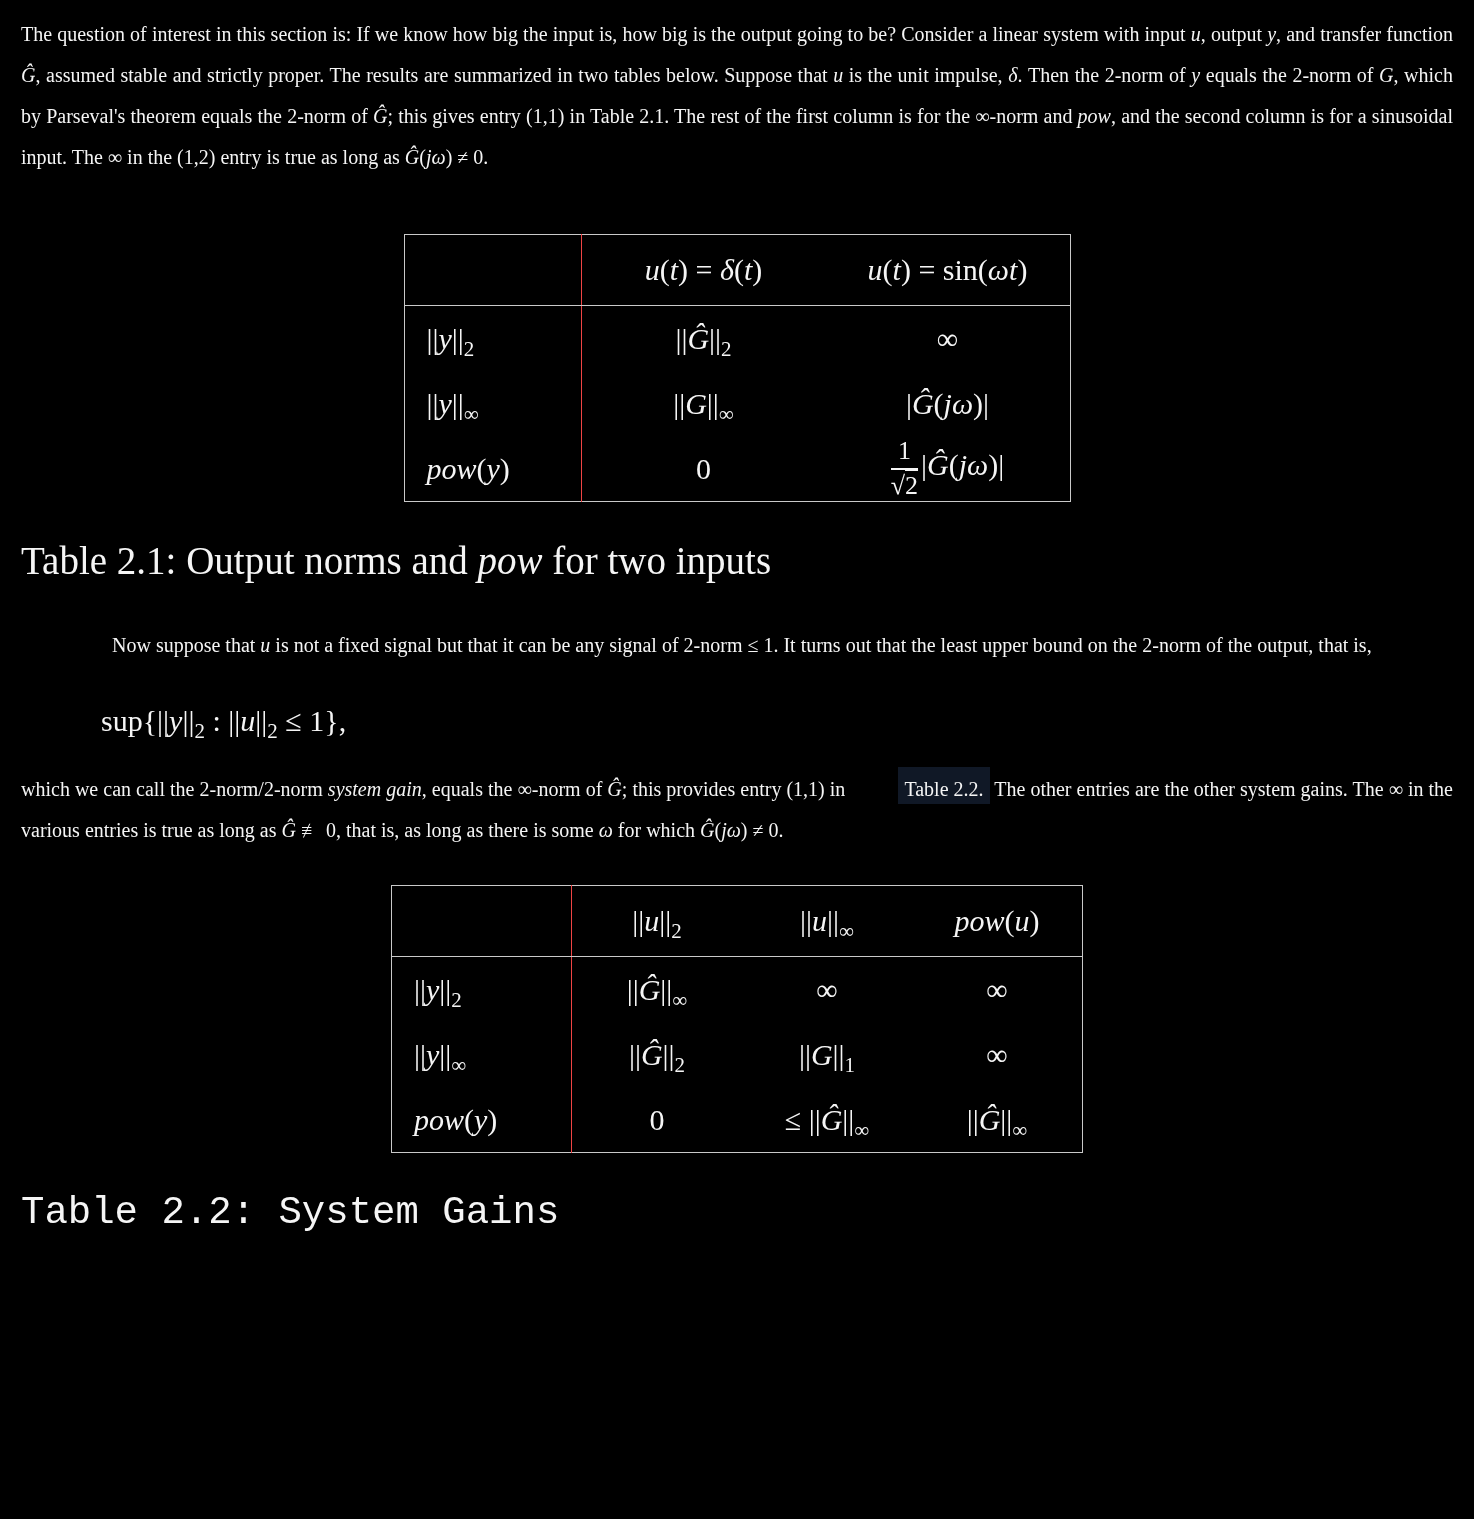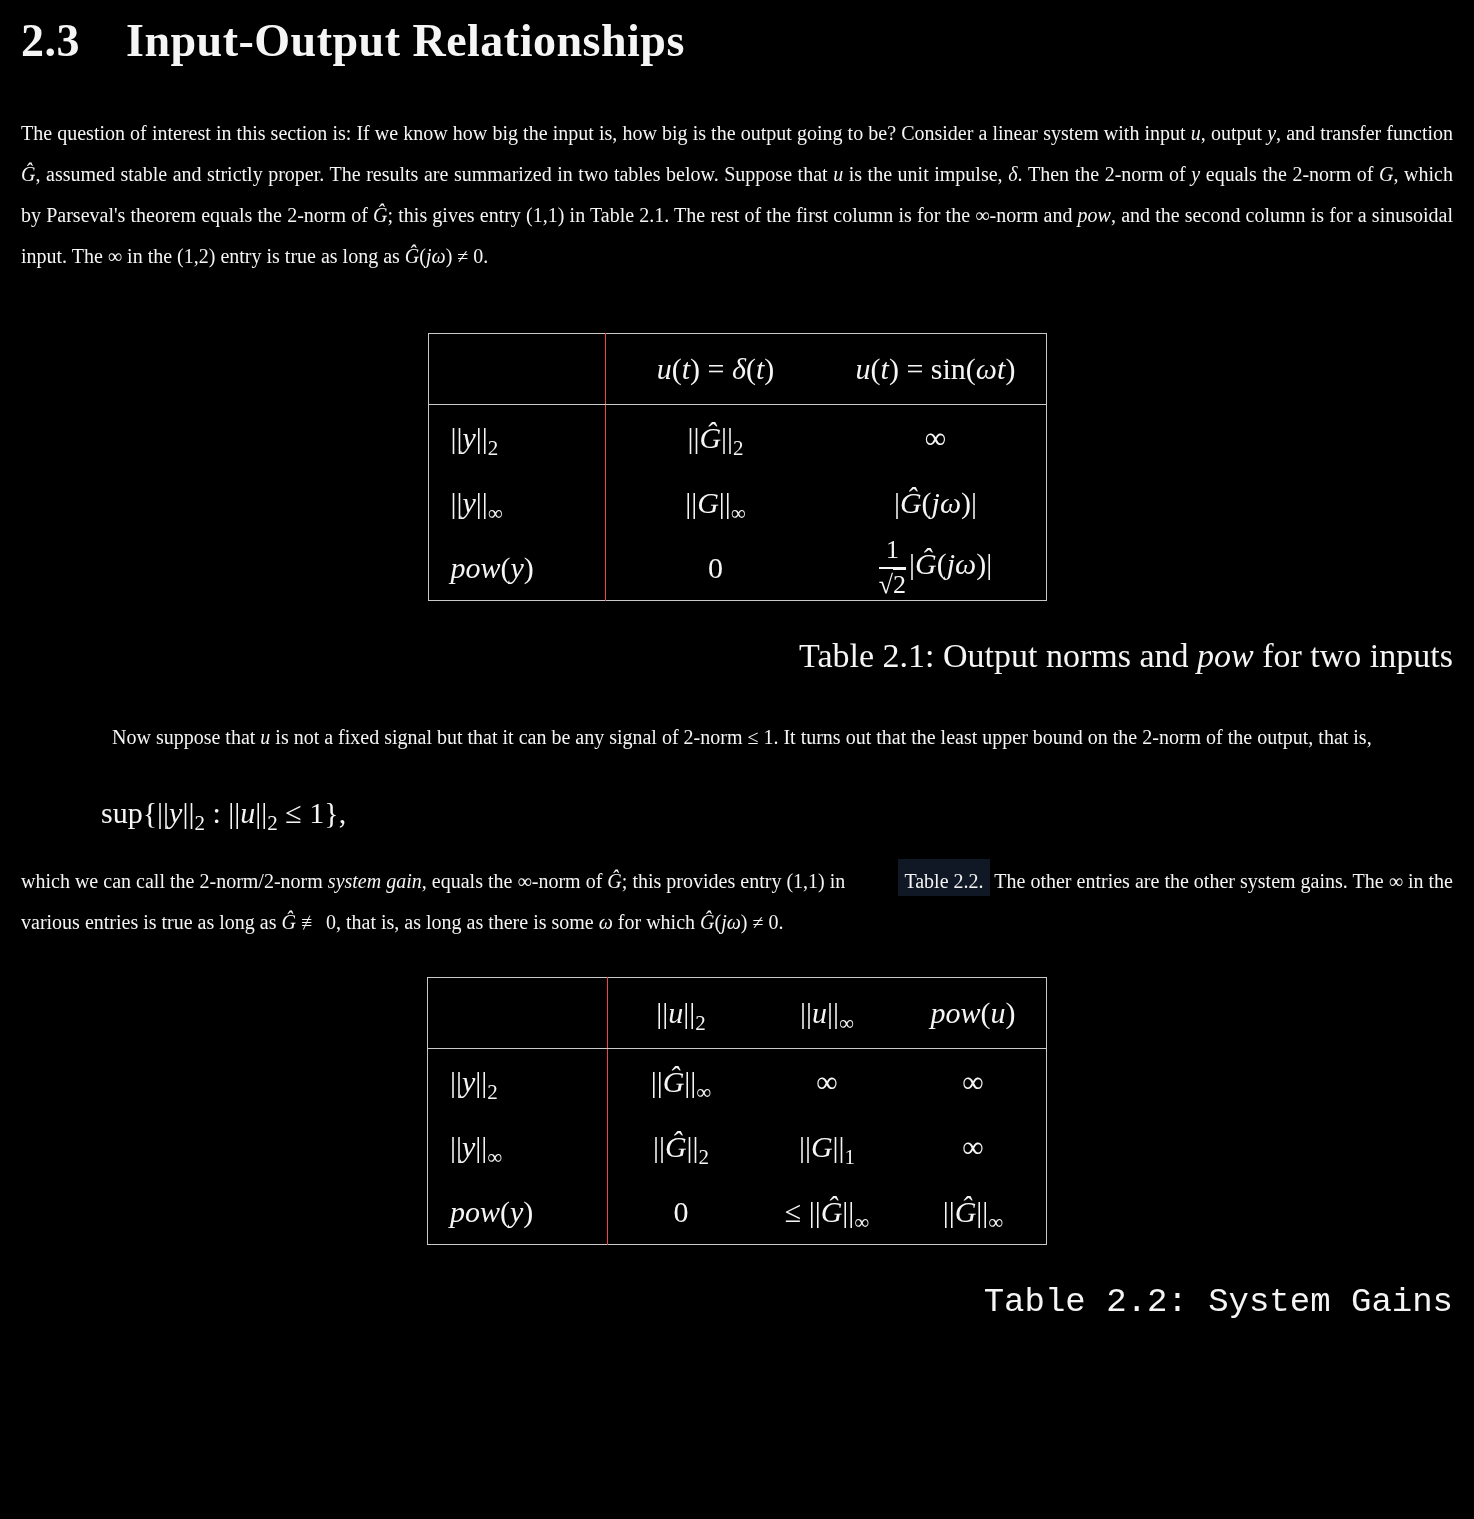--- a/index.html
+++ b/index.html
@@ -70,29 +70,29 @@
   .mtable tr.head td {
     height: 70px;
     border-bottom: 1px solid #c9c9c9;
   }
   .mtable tr.body td { height: 65px; }
   .mtable td.lbl {
     border-right: 1px solid #ef4444;
     padding-left: 22px;
     padding-right: 18px;
   }
-  .mtable td.dc { text-align: center; padding: 0 4px; }
+  .mtable td.dc { text-align: center; padding: 0 16px; }
   .t1 td.lbl { width: 136px; }
   .t1 td.dc  { width: 212px; }
   .t2 td.lbl { width: 139px; }
   .t2 td.dc  { width: 138px; font-family: Liberation Serif, serif; }
 
   .caption {
-    font-size: 34px;
-    text-align: right;
+    font-size: 39px;
+    text-align: left;
     margin-top: 36px;
   }
   .cap2 { margin-top: 38px; font-family: Liberation Mono, monospace; }
 
   .frac {
     display: inline-block;
     vertical-align: middle;
     text-align: center;
     font-size: 26px;
     line-height: 1.1;
@@ -103,24 +103,20 @@
     border-bottom: 2px solid #f5f5f5;
     padding: 0 5px 2px 5px;
   }
   .frac .den { display: block; padding-top: 2px; }
 </style>
 </head>
 <body>
 
 <div class="page">
 
-  <h1 class="section-heading">
-    <span class="sec-num">2.3</span>
-    <span>Input-Output Relationships</span>
-  </h1>
 
   <p class="body-par par-1"><span>The question of interest in this section is: If we know how big the input is, how big is the output going to be? Consider a linear system with input </span><span class="it">u</span><span>, output </span><span class="it">y</span><span>, and transfer function </span><span class="it">Ĝ</span><span>, assumed stable and strictly proper. The results are summarized in two tables below. Suppose that </span><span class="it">u</span><span> is the unit impulse, </span><span class="it">δ</span><span>. Then the 2-norm of </span><span class="it">y</span><span> equals the 2-norm of </span><span class="it">G</span><span>, which by Parseval's theorem equals the 2-norm of </span><span class="it">Ĝ</span><span>; this gives entry (1,1) in Table 2.1. The rest of the first column is for the ∞-norm and </span><span class="it">pow</span><span>, and the second column is for a sinusoidal input. The ∞ in the (1,2) entry is true as long as </span><span class="it">Ĝ</span><span>(</span><span class="it">jω</span><span>) ≠ 0.</span></p>
 
   <div class="tablewrap t1wrap">
     <table class="mtable t1">
       <tbody>
         <tr class="head">
           <td class="lbl"></td>
           <td class="dc"><span class="it">u</span><span>(</span><span class="it">t</span><span>) = </span><span class="it">δ</span><span>(</span><span class="it">t</span><span>)</span></td>
           <td class="dc"><span class="it">u</span><span>(</span><span class="it">t</span><span>) = sin(</span><span class="it">ωt</span><span>)</span></td>

